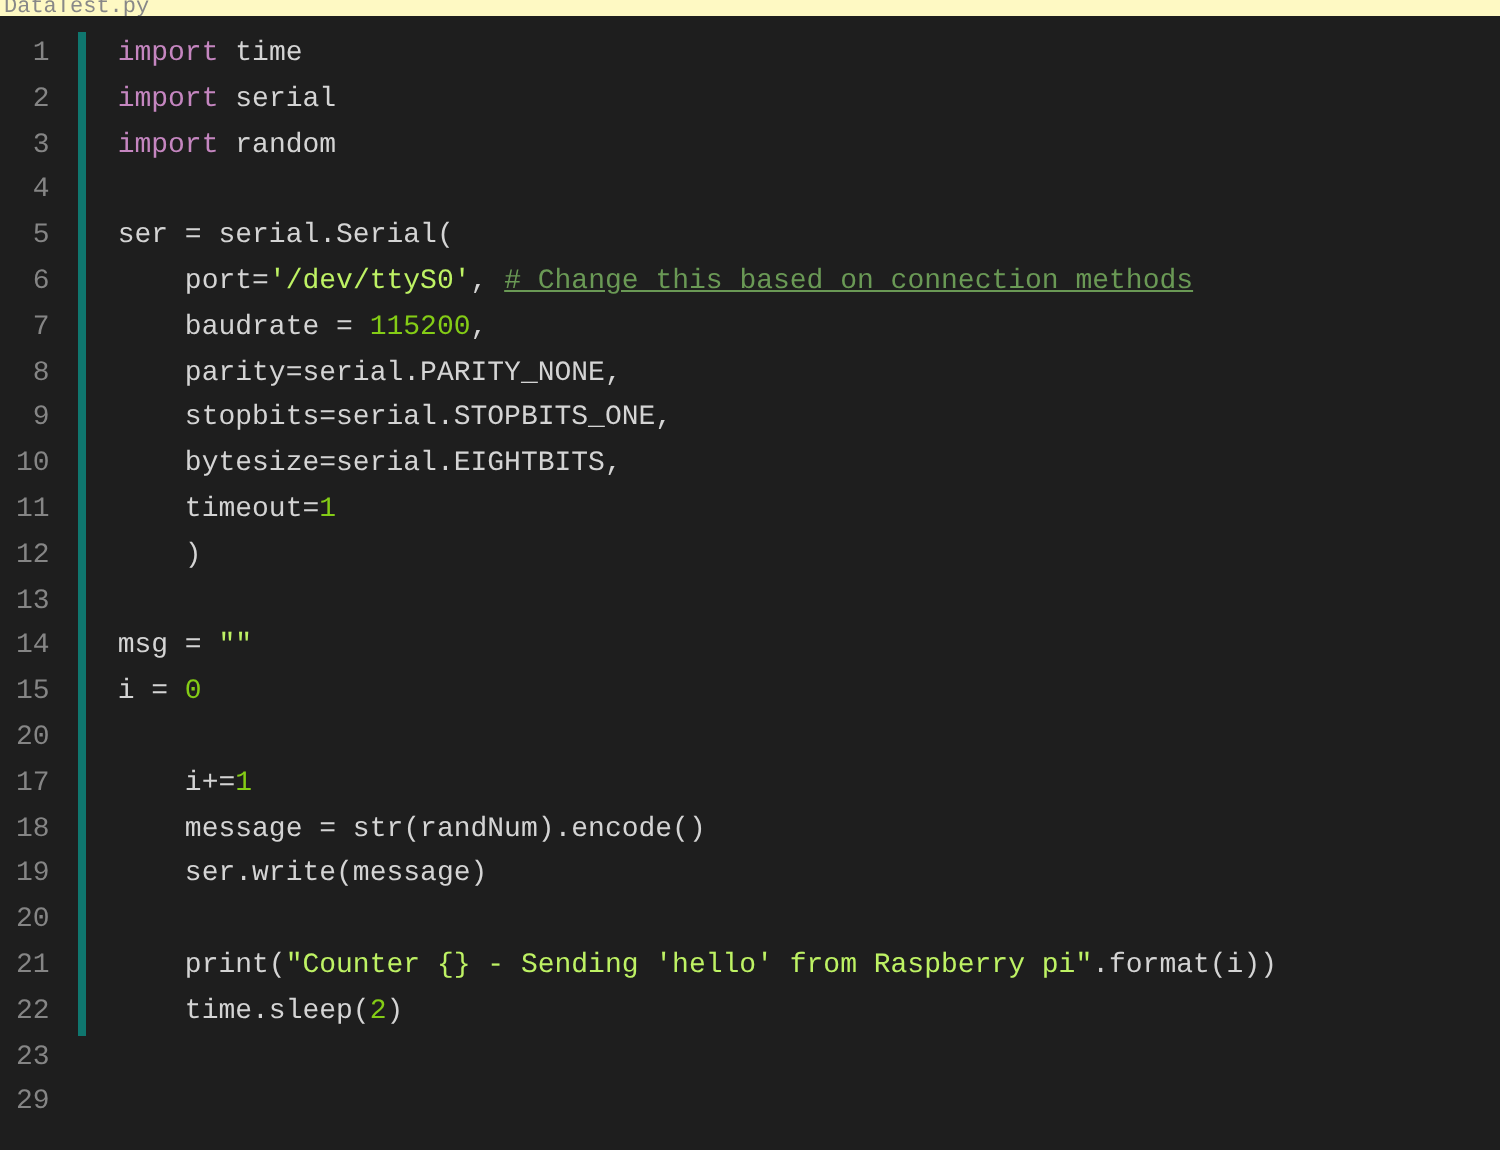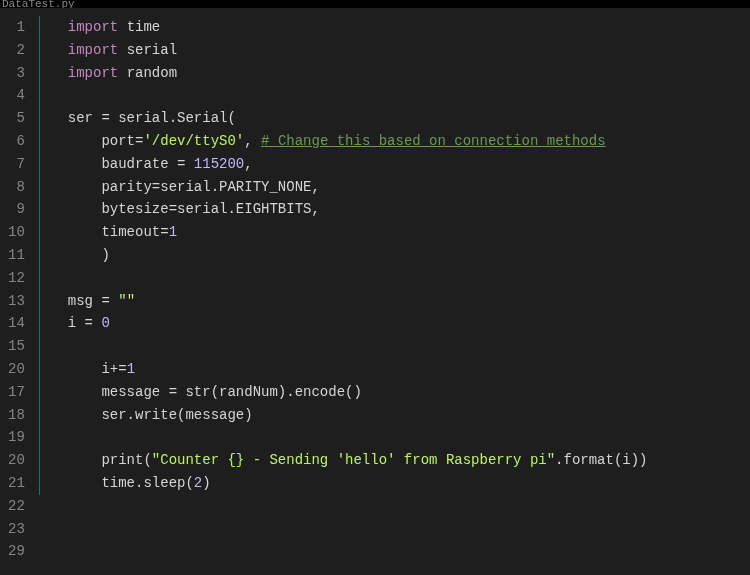--- a/index.html
+++ b/index.html
@@ -11,21 +11,21 @@
       background: #1e1e1e;
       width: 750px;
       height: 575px;
       font-family: 'Menlo', 'Monaco', 'Courier New', monospace;
       font-size: 14px;
       overflow: hidden;
       color: #d4d4d4;
     }
     .tab-bar {
       height: 8px;
-      background: #000000;
+      background: #fef9c3;
       color: #888;
       font-size: 11px;
       padding-left: 2px;
       line-height: 8px;
       overflow: hidden;
     }
     .editor {
       display: flex;
       height: calc(100% - 8px);
       background: #1e1e1e;
@@ -44,27 +44,27 @@
     }
     .code {
       flex: 1;
       padding: 8px 0 8px 0;
       position: relative;
     }
     .code-line {
       height: 22.8px;
       line-height: 22.8px;
       white-space: pre;
-      padding-left: 28px;
-      border-left: 1px solid #0f766e;
+      padding-left: 16px;
+      border-left: 4px solid #0f766e;
       margin-left: 0;
     }
     .kw { color: #c586c0; }
     .str { color: #bef264; }
-    .num { color: #c4b5fd; }
+    .num { color: #84cc16; }
     .bool { color: #569cd6; }
     .com { color: #6a9955; text-decoration: underline; }
     .plain { color: #d4d4d4; }
   </style>
 </head>
 <body>
 
 <div class="tab-bar">
   <span>DataTest.py</span>
 </div>
@@ -98,20 +98,21 @@
     </div>
   <div class="code">
       <div class="code-line"><span class="kw">import</span><span class="plain"> time</span></div>
       <div class="code-line"><span class="kw">import</span><span class="plain"> serial</span></div>
       <div class="code-line"><span class="kw">import</span><span class="plain"> random</span></div>
       <div class="code-line">&nbsp;</div>
       <div class="code-line"><span class="plain">ser = serial.Serial(</span></div>
       <div class="code-line"><span class="plain">    port=</span><span class="str">'/dev/ttyS0'</span><span class="plain">, </span><span class="com"># Change this based on connection methods</span></div>
       <div class="code-line"><span class="plain">    baudrate = </span><span class="num">115200</span><span class="plain">,</span></div>
       <div class="code-line"><span class="plain">    parity=serial.PARITY_NONE,</span></div>
+      <div class="code-line"><span class="plain">    stopbits=serial.STOPBITS_ONE,</span></div>
       <div class="code-line"><span class="plain">    bytesize=serial.EIGHTBITS,</span></div>
       <div class="code-line"><span class="plain">    timeout=</span><span class="num">1</span></div>
       <div class="code-line"><span class="plain">    )</span></div>
       <div class="code-line">&nbsp;</div>
       <div class="code-line"><span class="plain">msg = </span><span class="str">""</span></div>
       <div class="code-line"><span class="plain">i = </span><span class="num">0</span></div>
       <div class="code-line">&nbsp;</div>
       <div class="code-line"><span class="plain">    i+=</span><span class="num">1</span></div>
       <div class="code-line"><span class="plain">    message = str(randNum).encode()</span></div>
       <div class="code-line"><span class="plain">    ser.write(message)</span></div>

